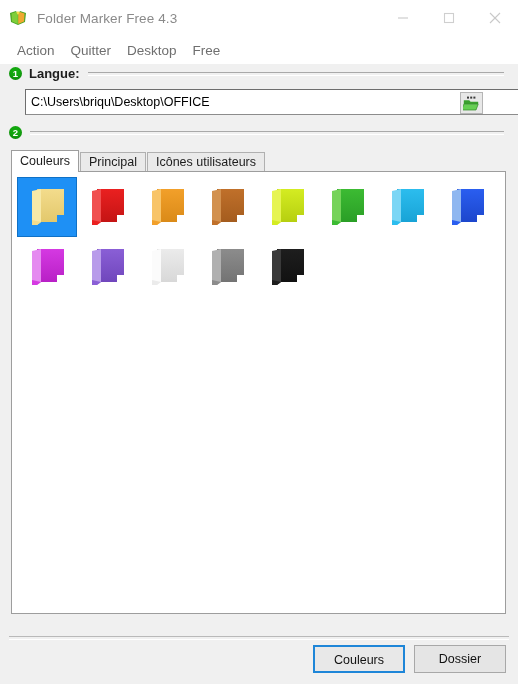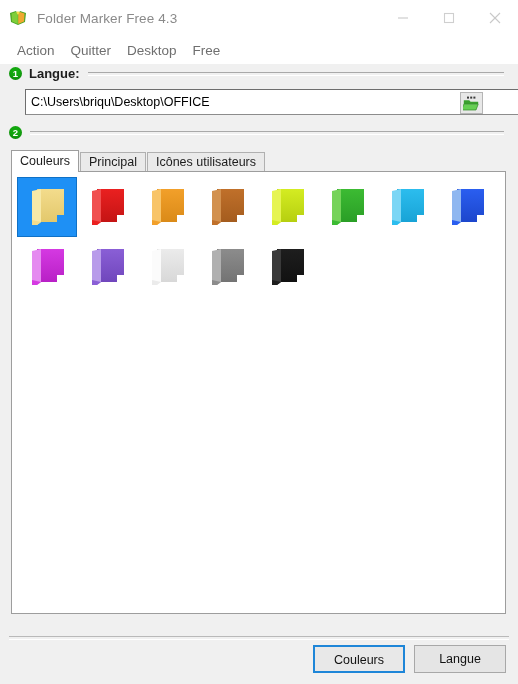--- a/index.html
+++ b/index.html
@@ -468,16 +468,16 @@
                 <path d="M8 7 L17 5 L17 38 L13 41 L8 41 Z" fill="#3a3a3a"></path>
                 <path d="M8 36 L17 38 L13 41 L8 41 Z" fill="#1e1e1e"></path>
               </svg>
             </div>
           </div>
       </div>
     </div>
 
     <span class="footer-rule"></span>
     <div class="btn btn-apply">Couleurs</div>
-    <div class="btn btn-quit">Langue</div>
+    <div class="btn btn-quit">Dossier</div>
 
   </div>
 </div>
 
 </body></html>

